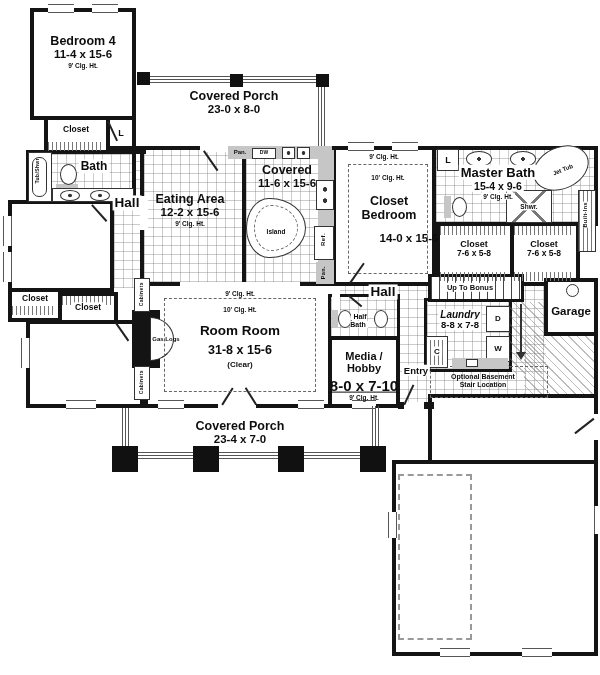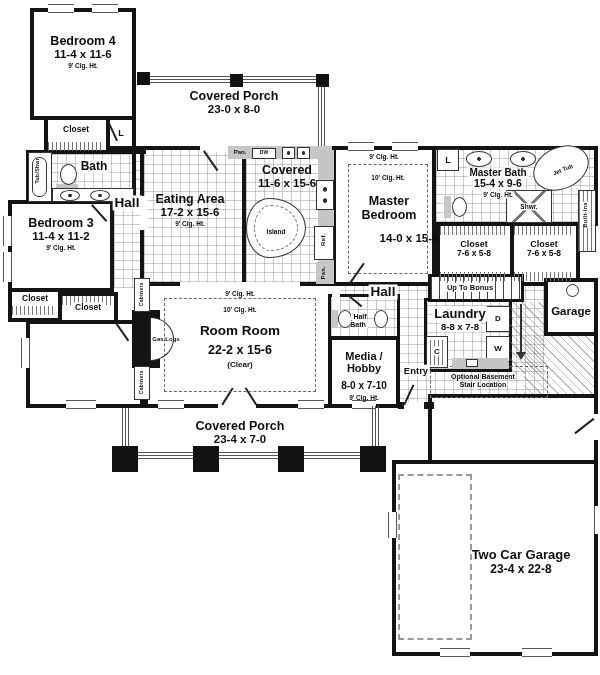--- a/index.html
+++ b/index.html
@@ -186,109 +186,100 @@
   <div class="fix" style="left:466px;top:359px;width:12px;height:8px;border-width:1px;"></div>
 
   <div class="gray" style="left:332px;top:310px;width:6px;height:18px;"></div>
   <div class="fix ell" style="left:338px;top:310px;width:14px;height:18px;"></div>
   <div class="fix ell" style="left:374px;top:310px;width:14px;height:18px;"></div>
 
   <div class="fix ell" style="left:566px;top:284px;width:13px;height:13px;border-width:1px;"></div>
 
   <div class="lbl" style="left:83px;top:52px;">
     <div class="l1">Bedroom 4</div>
-    <div class="l2">11-4 x 11-6</div>
+    <div class="l2">11-4 x 15-6</div>
     <div class="l3">9' Clg. Ht.</div>
   </div>
   <div class="lbl" style="left:234px;top:102px;">
     <div class="l1">Covered Porch</div>
     <div class="l2">23-0 x 8-0</div>
   </div>
   <div class="lbl s" style="left:76px;top:130px;"><span>Closet</span></div>
   <div class="lbl s9" style="left:121px;top:133px;"><span>L</span></div>
   <div class="vlbl" style="left:34px;top:158px;font-size:5px;"><span>Tub/Shwr</span></div>
   <div class="lbl" style="left:94px;top:167px;font-size:12px;"><span class="chip">Bath</span></div>
   <div class="lbl h" style="left:127px;top:203px;"><span class="chip">Hall</span></div>
-  <div class="lbl" style="left:61px;top:234px;">
-    <div class="l1">Bedroom 3</div>
-    <div class="l2">11-4 x 11-2</div>
-    <div class="l3">9' Clg. Ht.</div>
-  </div>
   <div class="lbl s" style="left:35px;top:299px;"><span class="chip">Closet</span></div>
   <div class="lbl s" style="left:88px;top:308px;"><span class="chip">Closet</span></div>
   <div class="vlbl" style="left:138px;top:282px;font-size:5px;"><span>Cabinets</span></div>
   <div class="vlbl" style="left:138px;top:370px;font-size:5px;"><span>Cabinets</span></div>
   <div class="lbl t6 wrap" style="left:166px;top:339px;width:28px;"><span>Gas Logs</span></div>
   <div class="lbl" style="left:190px;top:210px;">
     <div class="l1">Eating Area</div>
-    <div class="l2">17-2 x 15-6</div>
+    <div class="l2">12-2 x 15-6</div>
     <div class="l3">9' Clg. Ht.</div>
   </div>
   <div class="lbl" style="left:287px;top:176px;">
     <div class="l1">Covered</div>
     <div class="l2">11-6 x 15-6</div>
   </div>
   <div class="lbl" style="left:276px;top:232px;font-size:6.5px;"><span>Island</span></div>
   <div class="lbl t6" style="left:240px;top:152px;"><span>Pan.</span></div>
   <div class="lbl" style="left:264px;top:153px;font-size:5px;"><span>DW</span></div>
   <div class="vlbl t6" style="left:320px;top:233px;"><span>Ref.</span></div>
   <div class="vlbl" style="left:320px;top:266px;font-size:5.5px;"><span>Pan.</span></div>
 
   <div class="lbl l3" style="left:384px;top:156px;"><span>9' Clg. Ht.</span></div>
   <div class="dash" style="left:348px;top:164px;width:80px;height:110px;border-width:1px;"></div>
   <div class="lbl l3" style="left:388px;top:177px;"><span>10' Clg. Ht.</span></div>
-  <div class="lbl wrap l1" style="left:389px;top:208px;width:80px;"><span>Master Bedroom</span></div>
+  <div class="lbl wrap l1" style="left:389px;top:208px;width:80px;"><span>Closet Bedroom</span></div>
   <div class="lbl l2" style="left:409px;top:238px;"><span>14-0 x 15-6</span></div>
 
   <div class="lbl s9" style="left:448px;top:160px;"><span>L</span></div>
   <div class="lbl" style="left:498px;top:183px;">
-    <div style="font-size:10px;"><span class="chip">Master Bath</span></div>
+    <div style="font-size:13px;"><span class="chip">Master Bath</span></div>
     <div style="font-size:10.5px;"><span class="chip">15-4 x 9-6</span></div>
     <div class="l3"><span class="chip">9' Clg. Ht.</span></div>
   </div>
   <div class="lbl t6" style="left:563px;top:170px;transform:translate(-50%,-50%) rotate(-22deg);"><span>Jet Tub</span></div>
   <div class="lbl" style="left:529px;top:207px;font-size:6.5px;"><span class="chip">Shwr.</span></div>
   <div class="vlbl" style="left:582px;top:202px;font-size:5.5px;"><span class="chip">Built-Ins</span></div>
   <div class="lbl" style="left:474px;top:249px;">
     <div style="font-size:9px;">Closet</div>
     <div style="font-size:8.5px;">7-6 x 5-8</div>
   </div>
   <div class="lbl" style="left:544px;top:249px;">
     <div style="font-size:9px;">Closet</div>
     <div style="font-size:8.5px;">7-6 x 5-8</div>
   </div>
 
   <div class="lbl l3" style="left:240px;top:293px;"><span>9' Clg. Ht.</span></div>
   <div class="dash" style="left:164px;top:298px;width:152px;height:94px;border-width:1px;"></div>
   <div class="lbl l3" style="left:240px;top:309px;"><span>10' Clg. Ht.</span></div>
   <div class="lbl" style="left:240px;top:331px;font-size:13.5px;"><span>Room Room</span></div>
-  <div class="lbl" style="left:240px;top:350px;font-size:12.5px;"><span>22-2 x 15-6</span></div>
+  <div class="lbl" style="left:240px;top:350px;font-size:12.5px;"><span>31-8 x 15-6</span></div>
   <div class="lbl" style="left:240px;top:365px;font-size:8px;"><span>(Clear)</span></div>
 
   <div class="lbl h" style="left:383px;top:292px;"><span class="chip">Hall</span></div>
   <div class="lbl t7 wrap" style="left:359px;top:321px;width:26px;"><span class="chip">Half Bath</span></div>
   <div class="lbl wrap" style="left:364px;top:362px;width:62px;font-size:11px;"><span>Media / Hobby</span></div>
-  <div class="lbl" style="left:364px;top:386px;font-size:10px;"><span>8-0 x 7-10</span></div>
+  <div class="lbl" style="left:364px;top:386px;font-size:15px;text-decoration:underline;"><span>8-0 x 7-10</span></div>
   <div class="lbl l3" style="left:364px;top:397px;"><span>9' Clg. Ht.</span></div>
   <div class="lbl" style="left:416px;top:371px;font-size:9.5px;"><span class="chip">Entry</span></div>
   <div class="lbl" style="left:470px;top:288px;font-size:7.5px;"><span class="chip">Up To Bonus</span></div>
   <div class="lbl" style="left:460px;top:320px;">
-    <div style="font-size:13px;"><span class="chip">Laundry</span></div>
+    <div style="font-size:10px;font-style:italic;"><span class="chip">Laundry</span></div>
     <div style="font-size:9.5px;"><span class="chip">8-8 x 7-8</span></div>
   </div>
   <div class="lbl" style="left:498px;top:319px;font-size:8px;"><span>D</span></div>
   <div class="lbl" style="left:498px;top:349px;font-size:8px;"><span>W</span></div>
   <div class="lbl" style="left:437px;top:352px;font-size:8px;"><span class="chip">C</span></div>
   <div class="lbl" style="left:571px;top:311px;font-size:11.5px;"><span>Garage</span></div>
   <div class="lbl t7" style="left:483px;top:381px;">
     <div>Optional Basement</div>
     <div>Stair Location</div>
   </div>
   <div class="lbl" style="left:240px;top:432px;">
     <div class="l1">Covered Porch</div>
     <div class="l2">23-4 x 7-0</div>
   </div>
-  <div class="lbl" style="left:521px;top:562px;">
-    <div style="font-size:13px;">Two Car Garage</div>
-    <div style="font-size:12px;">23-4 x 22-8</div>
-  </div>
 
 </div>
 
 </body></html>

